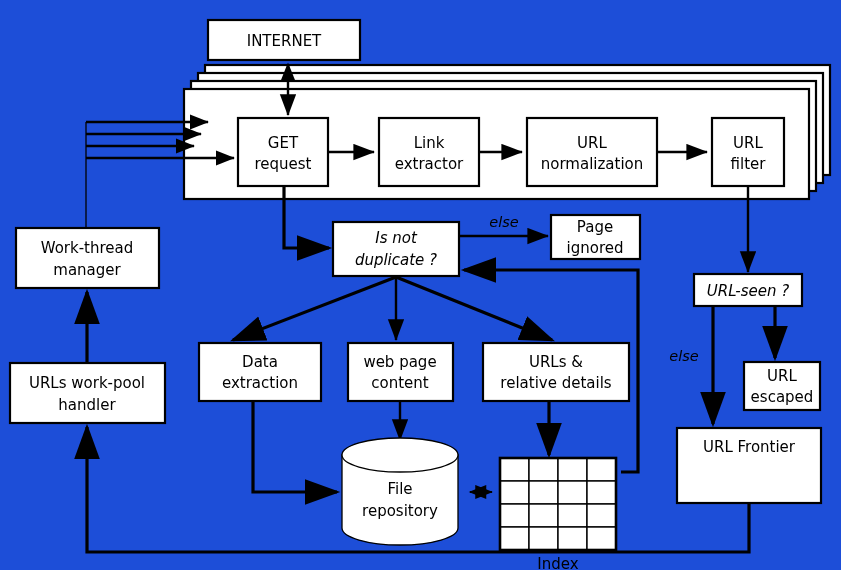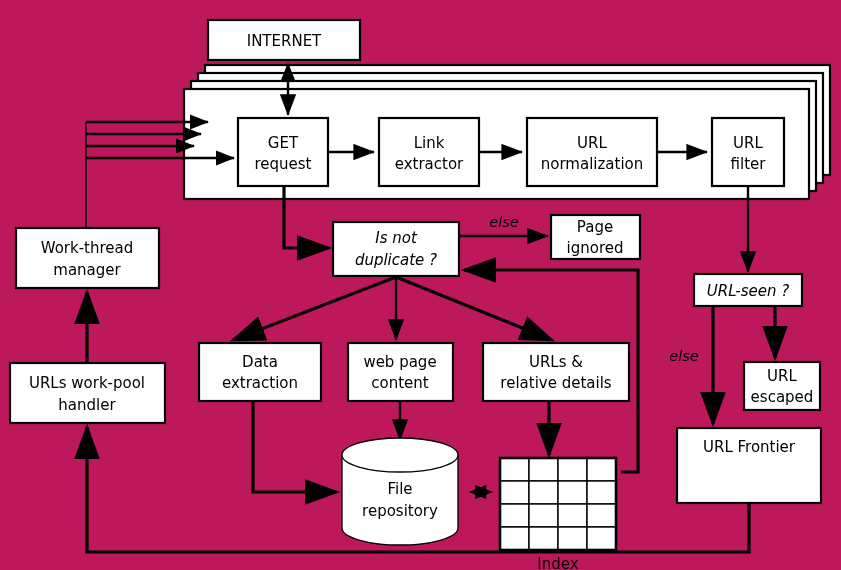--- a/index.html
+++ b/index.html
@@ -4,21 +4,21 @@
 <style>
   html, body {
     margin: 0;
     padding: 0;
     background: #ffffff;
   }
   #stage {
     position: relative;
     width: 841px;
     height: 570px;
-    background: #be185d;
+    background: #1d4ed8;
     overflow: hidden;
     font-family: "DejaVu Sans", sans-serif;
   }
   #stage svg {
     position: absolute;
     top: 0;
     left: 0;
   }
   .bx {
     fill: #ffffff;

